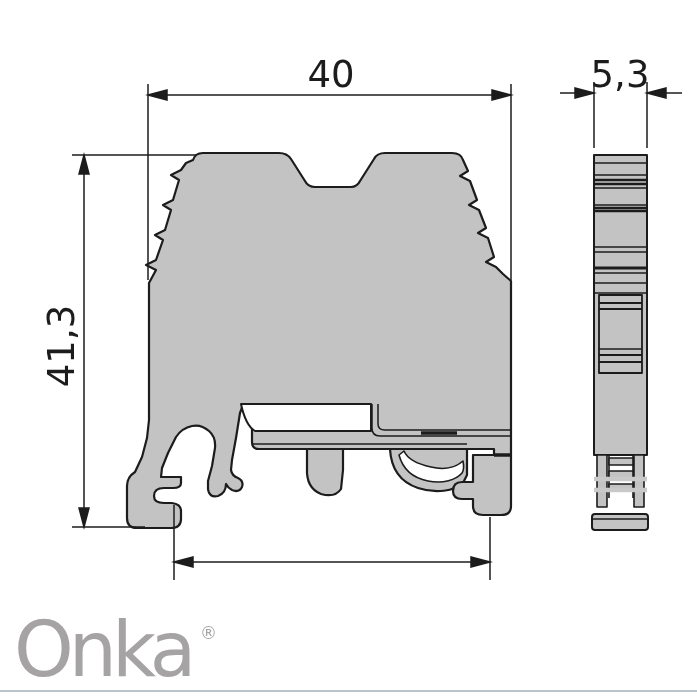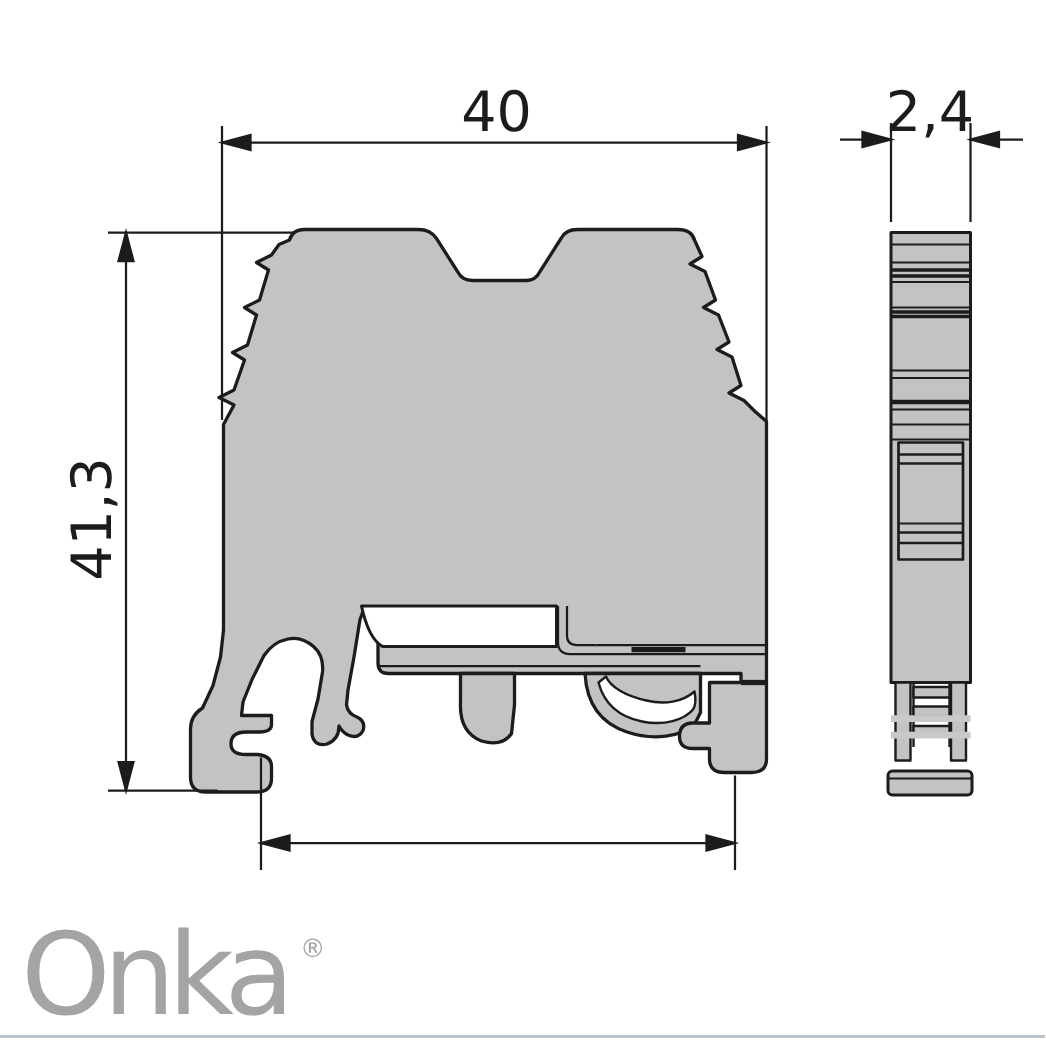--- a/index.html
+++ b/index.html
@@ -177,21 +177,21 @@
       <line x1="174" y1="505" x2="174" y2="580"></line>
       <line x1="490" y1="517" x2="490" y2="580"></line>
       <line x1="174" y1="562" x2="490" y2="562"></line>
       <path d="M 174 562 L 193 557 L 193 567 Z"></path>
       <path d="M 490 562 L 471 557 L 471 567 Z"></path>
     </g>
   </g>
 </svg>
 
 <div class="dim dim-top">40</div>
-<div class="dim dim-side">2,4</div>
+<div class="dim dim-side">5,3</div>
 <div class="dim dim-height">41,3</div>
 
 <div class="logo">Onka</div>
 <div class="logo-r">®</div>
 
 <div class="footer-line"></div>
 
 </div>
 
 </body></html>

